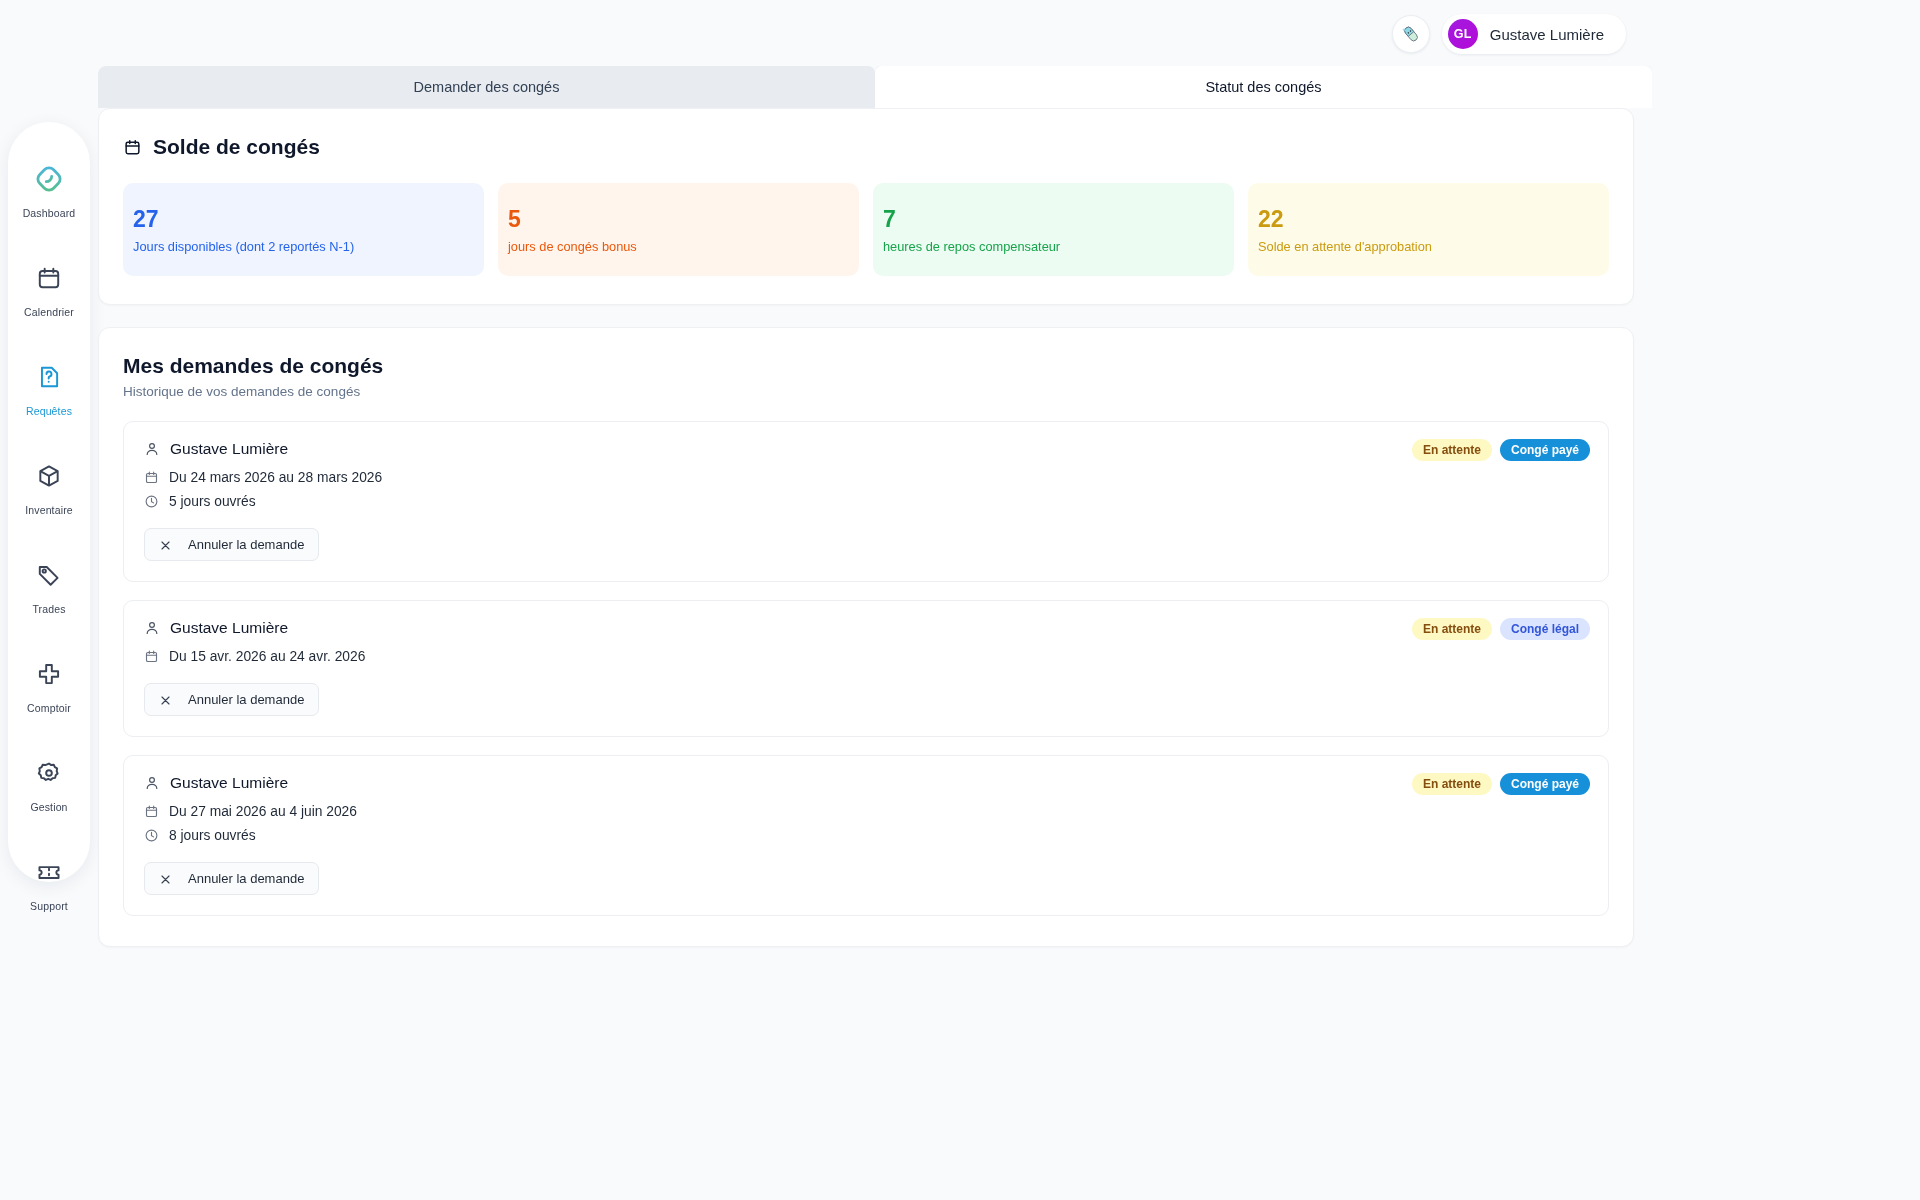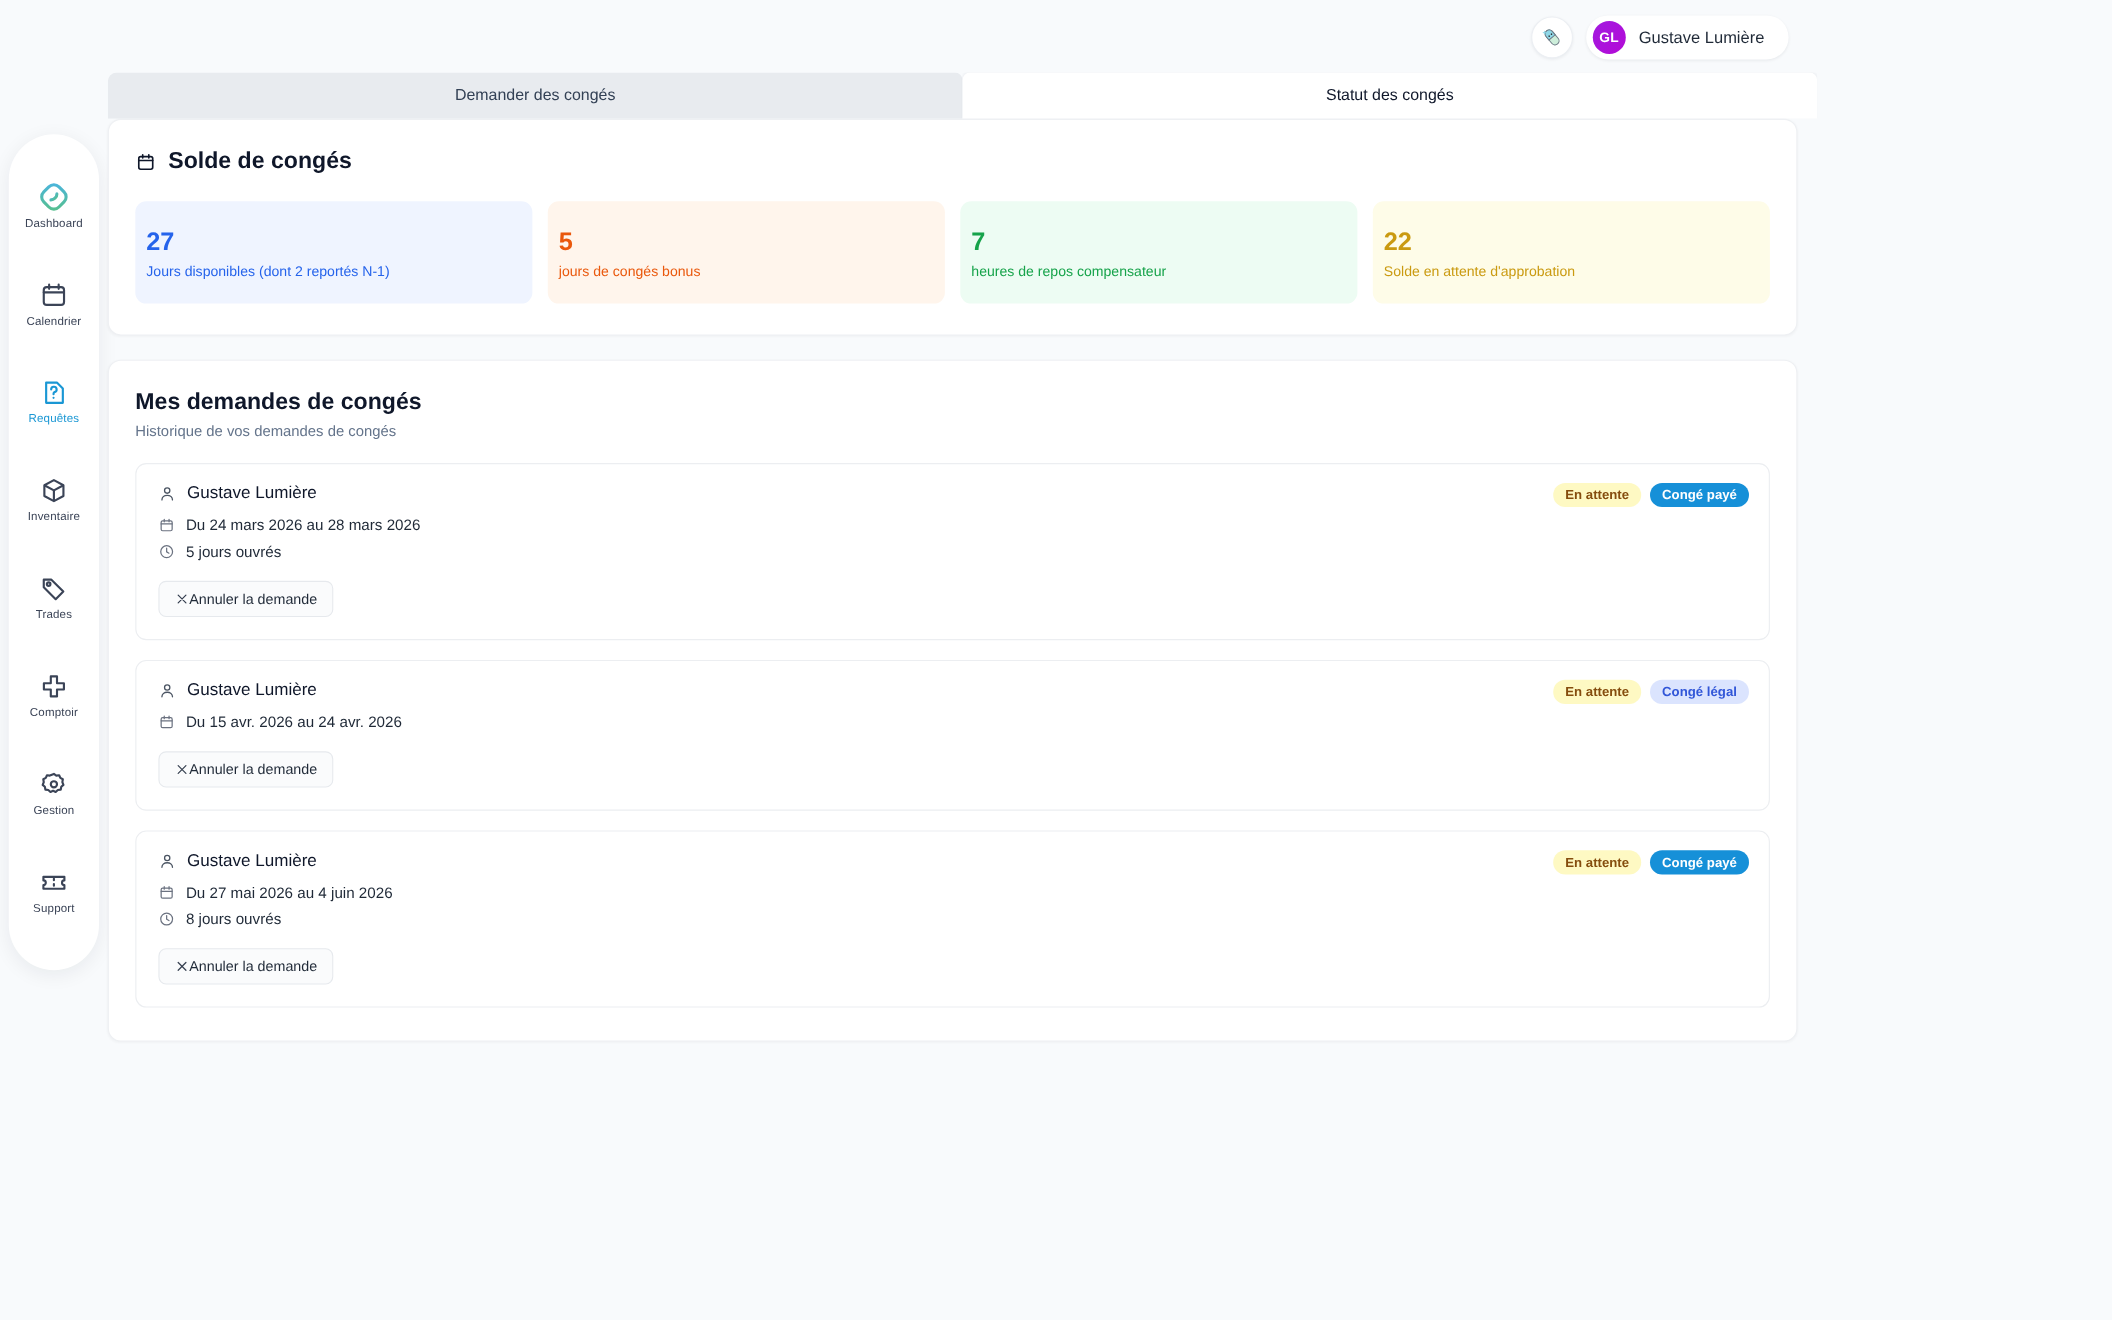--- a/index.html
+++ b/index.html
@@ -63,21 +63,21 @@
   .sidebar {
     position: absolute; left: 8px; top: 122px;
     width: 82px; height: 760px;
     background: #ffffff; border-radius: 42px;
     box-shadow: 0 4px 18px rgba(16,24,40,.07);
     display: flex; flex-direction: column; align-items: center;
     padding-top: 44px; gap: 46px;
   }
   .nav-item {
     width: 74px; display: flex; flex-direction: column;
-    align-items: center; gap: 5px; cursor: pointer;
+    align-items: center; gap: 15px; cursor: pointer;
     color: #3b4457;
   }
   .nav-item .ico { width: 26px; height: 26px; display: block; }
   .nav-label { font-size: 10.5px; letter-spacing: .15px; color: #3b4457; }
   .nav-item.active .nav-label { color: #1a97d4; }
 
   
   .content {
     position: absolute; left: 98px; top: 108px; right: 18px;
   }
@@ -113,21 +113,21 @@
   .req-name {
     display: flex; align-items: center; gap: 10px;
     font-size: 15.5px; color: #0f172a; margin-bottom: 12px;
   }
   .req-line {
     display: flex; align-items: center; gap: 10px;
     font-size: 13.8px; color: #1f2937; margin-bottom: 9px;
   }
   .cancel-btn {
     margin-top: 10px;
-    display: inline-flex; align-items: center; gap: 0;
+    display: inline-flex; align-items: flex-end; gap: 16px;
     background: #fafbfc; border: 1px solid #e6e9ed;
     border-radius: 7px; padding: 8px 14px;
     font-size: 13px; color: #1f2937; cursor: pointer;
     font-family: "Liberation Sans", sans-serif;
   }
   .badges {
     position: absolute; top: 17px; right: 18px;
     display: flex; align-items: center; gap: 8px;
   }
   .badge {

